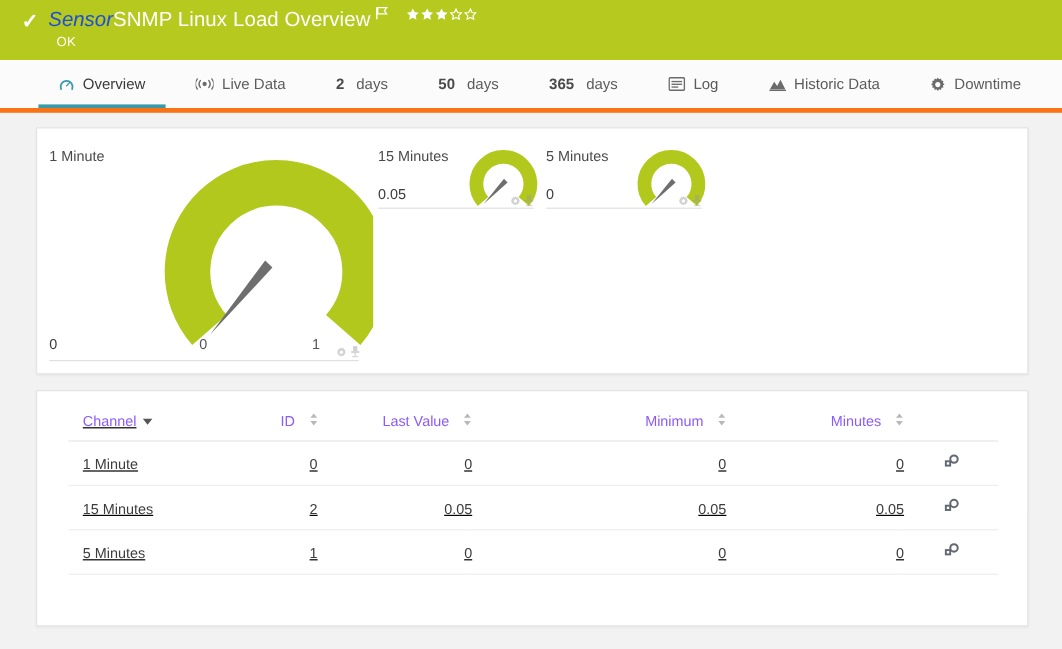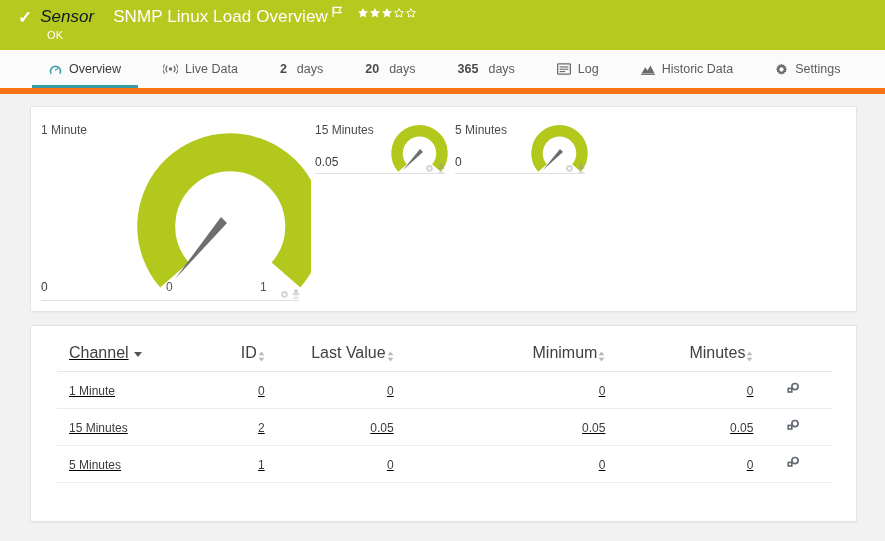--- a/index.html
+++ b/index.html
@@ -24,25 +24,25 @@
     gap: 0;
   }
   .check-icon {
     color: #ffffff;
     font-size: 17px;
     line-height: 1;
     margin-right: 8px;
     font-weight: bold;
   }
   .sensor-word {
-    color: #0f172a;
+    color: #1d4ed8;
     font-style: italic;
     font-size: 17px;
     font-weight: normal;
-    margin-right: 19px;
+    margin-right: 0;
   }
   .sensor-title {
     color: #ffffff;
     font-size: 17px;
     font-weight: normal;
     letter-spacing: .1px;
   }
   .flag-icon { margin-left: 4px; margin-top: -8px; }
   .stars {
     margin-left: 14px;
@@ -58,21 +58,21 @@
     margin-left: 29px;
     margin-top: 0;
     letter-spacing: .3px;
   }
 
   
   .tabbar {
     position: relative;
     height: 44px;
     background: #fbfbfb;
-    border-bottom: 6px solid #f97316;
+    border-bottom: 4px solid #f97316;
     display: flex;
     align-items: stretch;
     padding-left: 28px;
   }
   .tab {
     display: flex;
     align-items: center;
     gap: 7px;
     padding: 0 21px;
     font-size: 12.5px;
@@ -145,38 +145,38 @@
     padding: 18px 24px 0 26px;
   }
   table.channels {
     width: 100%;
     border-collapse: collapse;
     font-size: 12px;
     color: #3c3c3c;
   }
   table.channels th {
     font-weight: normal;
-    color: #404040;
-    font-size: 16px;
+    color: #8b5cf6;
+    font-size: 12px;
     padding: 0 0 9px 0;
     border-bottom: 1px solid #e6e6e6;
     text-align: right;
     white-space: nowrap;
   }
   table.channels th.c-channel { text-align: left; padding-left: 12px; }
   table.channels td {
     padding: 10px 0 9px 0;
     border-bottom: 1px solid #ededed;
     text-align: right;
     color: #3c3c3c;
     white-space: nowrap;
   }
   table.channels td.c-channel { text-align: left; padding-left: 12px; }
   table.channels td.c-act, table.channels th.c-act { text-align: center; width: 60px; }
-  .sort-wrap { display: inline-flex; align-items: flex-end; gap: 1px; }
+  .sort-wrap { display: inline-flex; align-items: flex-start; gap: 12px; }
   .sort-updown { display: inline-block; line-height: 0; }
   .caret-down {
     display: inline-block;
     width: 0; height: 0;
     border-left: 4px solid transparent;
     border-right: 4px solid transparent;
     border-top: 5px solid #555;
     margin-left: 5px;
     margin-bottom: 1px;
   }
@@ -237,21 +237,21 @@
     </span>
     <span>Live Data</span>
   </div>
 
   <div class="tab">
     <span class="num">2</span>
     <span>days</span>
   </div>
 
   <div class="tab">
-    <span class="num">20</span>
+    <span class="num">50</span>
     <span>days</span>
   </div>
 
   <div class="tab">
     <span class="num">365</span>
     <span>days</span>
   </div>
 
   <div class="tab">
     <span>
@@ -275,21 +275,21 @@
     <span>Historic Data</span>
   </div>
 
   <div class="tab">
     <span>
       <svg width="13" height="13" viewBox="0 0 14 14">
         <path d="M7 0.6 l1.1 1.5 1.8-.55 .35 1.85 1.85 .35 -.55 1.8 1.5 1.1 -1.5 1.1 .55 1.8 -1.85 .35 -.35 1.85 -1.8-.55 -1.1 1.5 -1.1-1.5 -1.8 .55 -.35-1.85 -1.85-.35 .55-1.8 -1.5-1.1 1.5-1.1 -.55-1.8 1.85-.35 .35-1.85 1.8 .55 z" fill="#6b6b6b"></path>
         <circle cx="7" cy="7" r="2.3" fill="#fbfbfb"></circle>
       </svg>
     </span>
-    <span>Settings</span>
+    <span>Downtime</span>
   </div>
 </div>
 
 <div class="content">
 
   <div class="card gauge-card">
 
     <div class="gauge-block" style="left:0;top:0;width:280px;height:206px;">
       <div class="gauge-label" style="position:absolute;left:10px;top:16px;">1 Minute</div>
 

